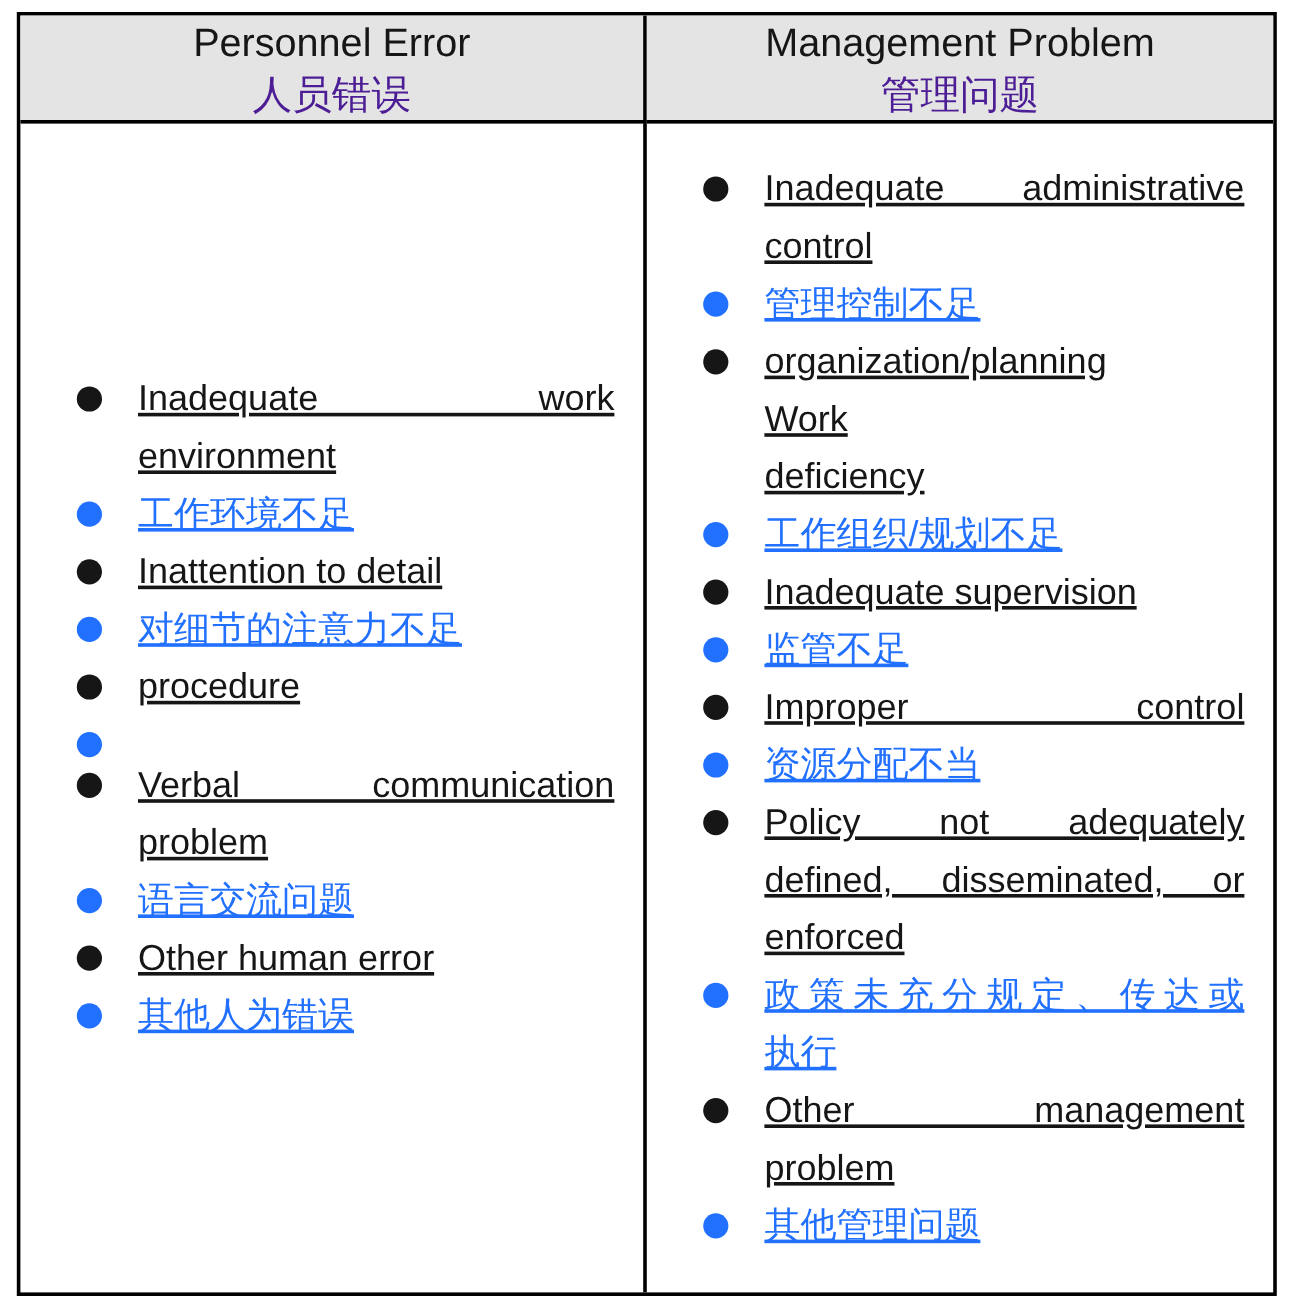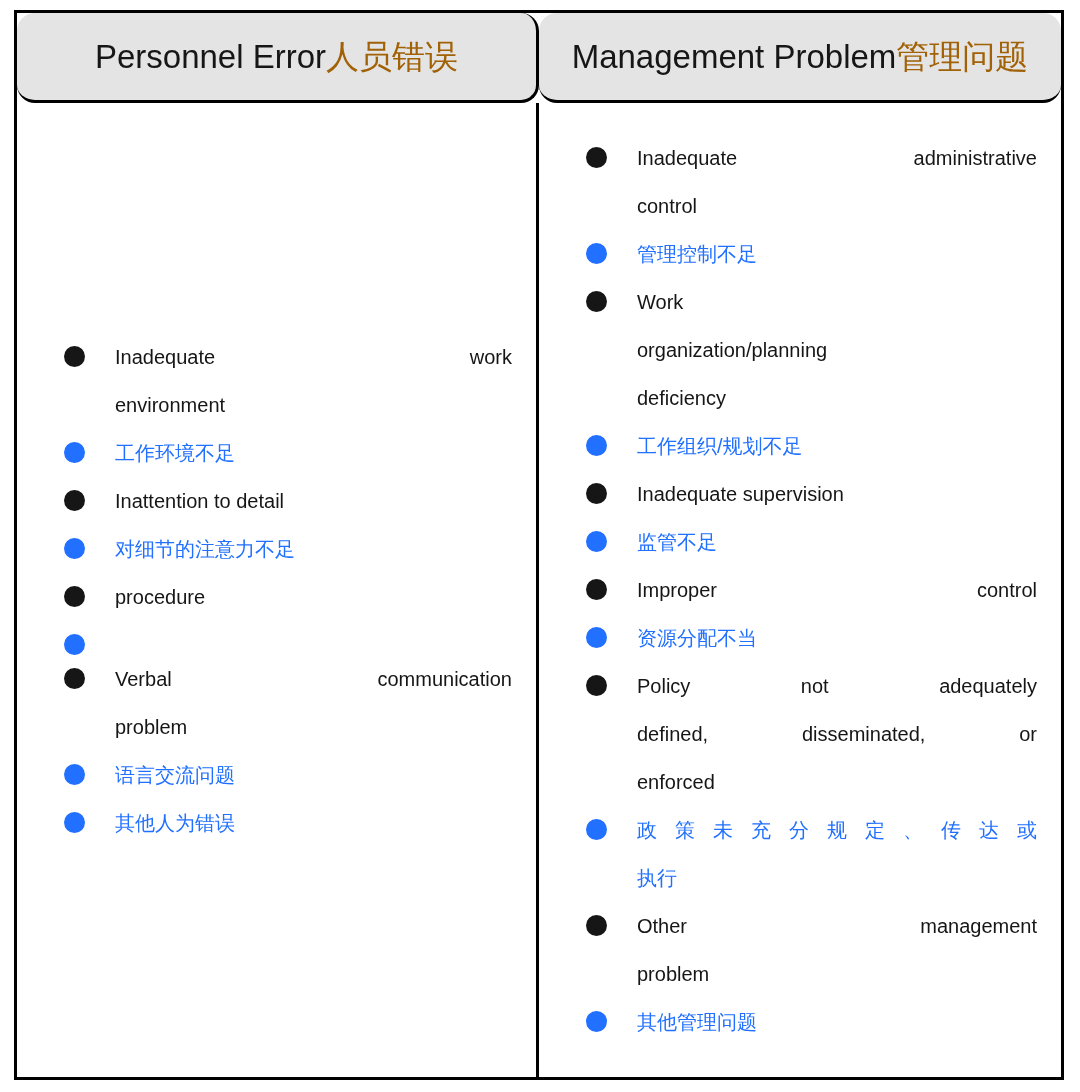--- a/index.html
+++ b/index.html
@@ -17,56 +17,57 @@
     display: grid;
     grid-template-columns: 1fr 1fr;
     grid-template-rows: 90px 1fr;
     background: #ffffff;
   }
   .cell-left { border-right: 3px solid #000000; }
   .header-cell {
     background: #e5e4e4;
     border-bottom: 3px solid #000000;
     display: flex;
+    flex-direction: column;
     justify-content: center;
     align-items: center;
     text-align: center;
-    border-radius: 18px;
   }
   .header-en {
     font-size: 33px;
     line-height: 43px;
     color: #161616;
   }
   .header-zh {
     font-size: 33px;
     line-height: 43px;
-    color: #a16207;
+    color: #4c1d95;
   }
   .body-cell {
     display: flex;
     flex-direction: column;
     justify-content: center;
     overflow: hidden;
   }
   .item { display: flex; align-items: flex-start; }
   .bullet {
     flex: 0 0 auto;
     width: 21px; height: 21px;
     border-radius: 50%;
     margin: 13px 0 0 47px;
     background: #161616;
   }
   .item .text {
     flex: 1;
     margin-left: 30px;
     margin-right: 24px;
-    font-size: 20px;
+    font-size: 30px;
     line-height: 48px;
     color: #161616;
+    text-decoration: underline;
   }
   .item.zh .bullet { background: #2170ff; }
   .item.zh .text { color: #2170ff; }
   .line { text-align: left; }
   .line.jl {
     text-align: justify;
     text-align-last: justify;
   }
 </style>
 </head>
@@ -125,20 +126,26 @@
           <div class="line jl">Verbal communication</div>
           <div class="line">problem</div>
         </div>
       </div>
       <div class="item zh">
         <span class="bullet"></span>
         <div class="text">
           <div class="line">语言交流问题</div>
         </div>
       </div>
+      <div class="item en">
+        <span class="bullet"></span>
+        <div class="text">
+          <div class="line">Other human error</div>
+        </div>
+      </div>
       <div class="item zh">
         <span class="bullet"></span>
         <div class="text">
           <div class="line">其他人为错误</div>
         </div>
       </div>
     </div>
 
   <div class="body-cell">
       <div class="item en">
@@ -150,22 +157,22 @@
       </div>
       <div class="item zh">
         <span class="bullet"></span>
         <div class="text">
           <div class="line">管理控制不足</div>
         </div>
       </div>
       <div class="item en">
         <span class="bullet"></span>
         <div class="text">
+          <div class="line jl">organization/planning</div>
           <div class="line jl">Work</div>
-          <div class="line jl">organization/planning</div>
           <div class="line">deficiency</div>
         </div>
       </div>
       <div class="item zh">
         <span class="bullet"></span>
         <div class="text">
           <div class="line">工作组织/规划不足</div>
         </div>
       </div>
       <div class="item en">

